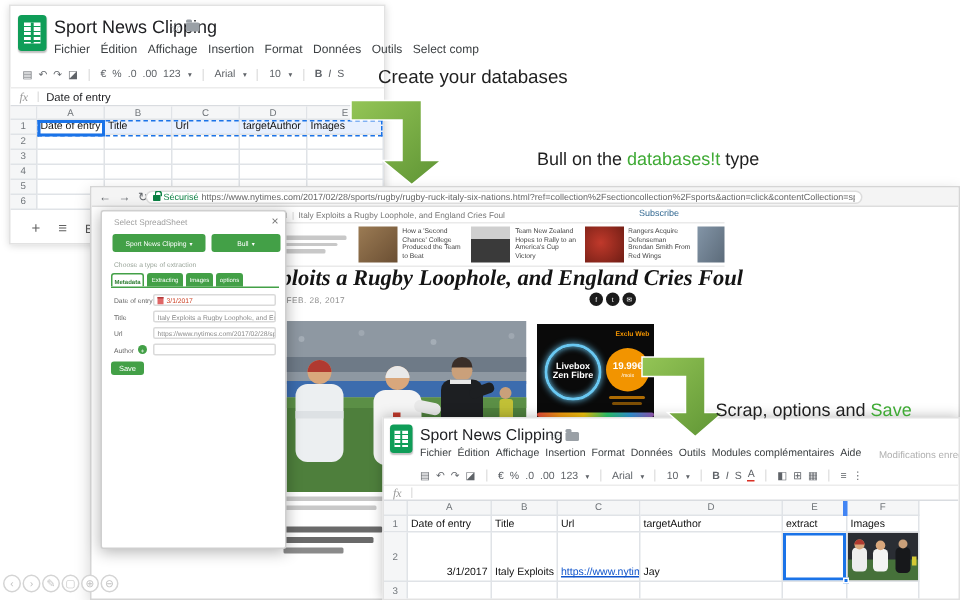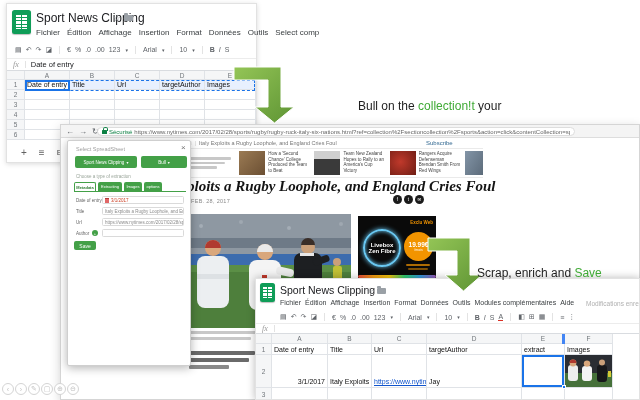--- a/index.html
+++ b/index.html
@@ -416,25 +416,28 @@
     <defs>
       <linearGradient id="ag" x1="0" y1="0" x2="1" y2="1">
         <stop offset="0" stop-color="#94c556"></stop>
           <stop offset="1" stop-color="#5e9434"></stop>
       </linearGradient>
     </defs>
     <polygon points="234,67 281,67 281,107 294,107 274.5,123 255,107 268,107 268,80 234,80" fill="url(#ag)" stroke="#fff" stroke-width="1"></polygon>
     <polygon points="428,238 470,238 470,275 482,275 463.5,291 445,275 457,275 457,251 428,251" fill="url(#ag)" stroke="#fff" stroke-width="1"></polygon>
   </svg>
 
+  <div class="anno" style="left:252px;top:44px;font-size:12.5px">
+    <span>Create your databases</span>
+  </div>
   <div class="anno" style="left:358px;top:99px">
-    <span>Bull on the </span><span class="hl">collection!t</span><span> your</span>
+    <span>Bull on the </span><span class="hl">databases!t</span><span> type</span>
   </div>
   <div class="anno" style="left:477px;top:266px">
-    <span>Scrap, enrich and </span><span class="hl">Save</span>
+    <span>Scrap, options and </span><span class="hl">Save</span>
   </div>
 
   <div class="abs flex" style="left:2px;top:383px;gap:1px;z-index:50">
     <span class="circ">‹</span>
     <span class="circ">›</span>
     <span class="circ">✎</span>
     <span class="circ">▢</span>
     <span class="circ">⊕</span>
     <span class="circ">⊖</span>
   </div>

